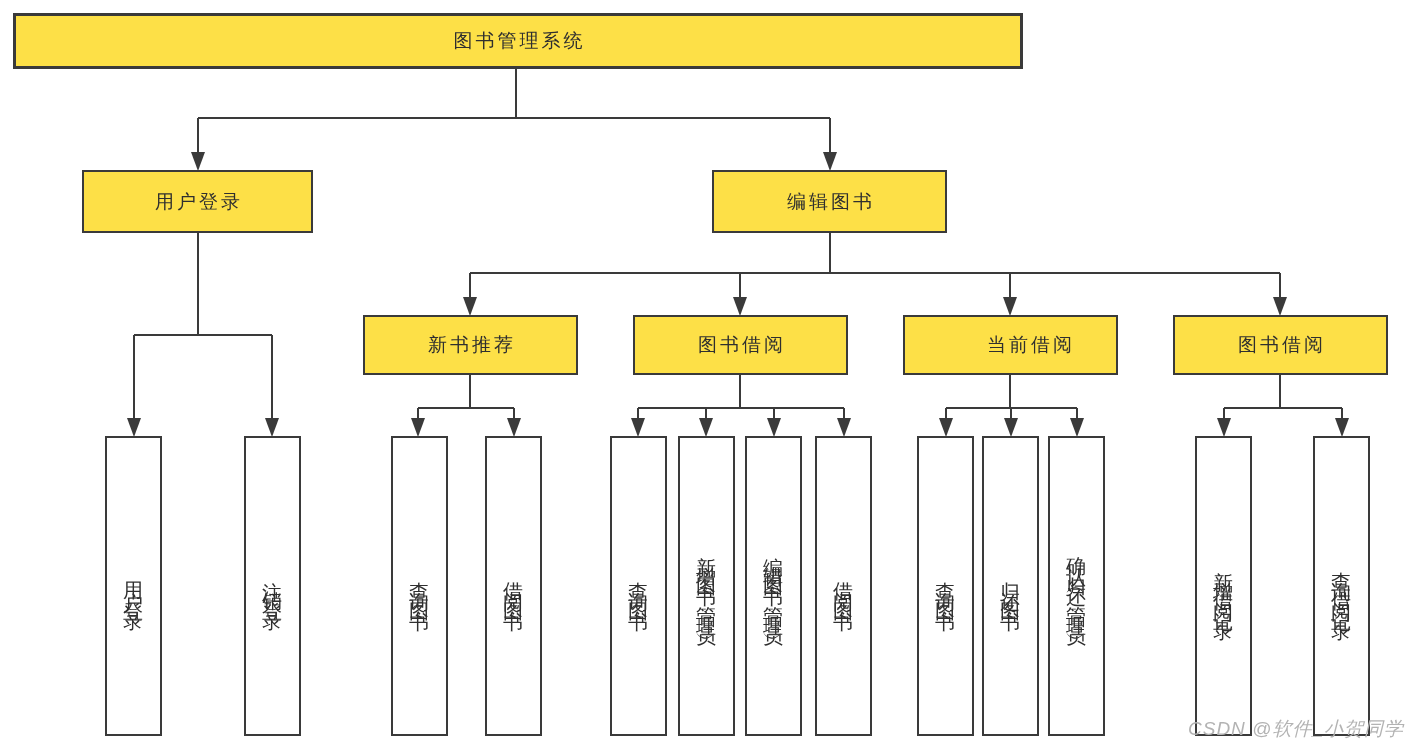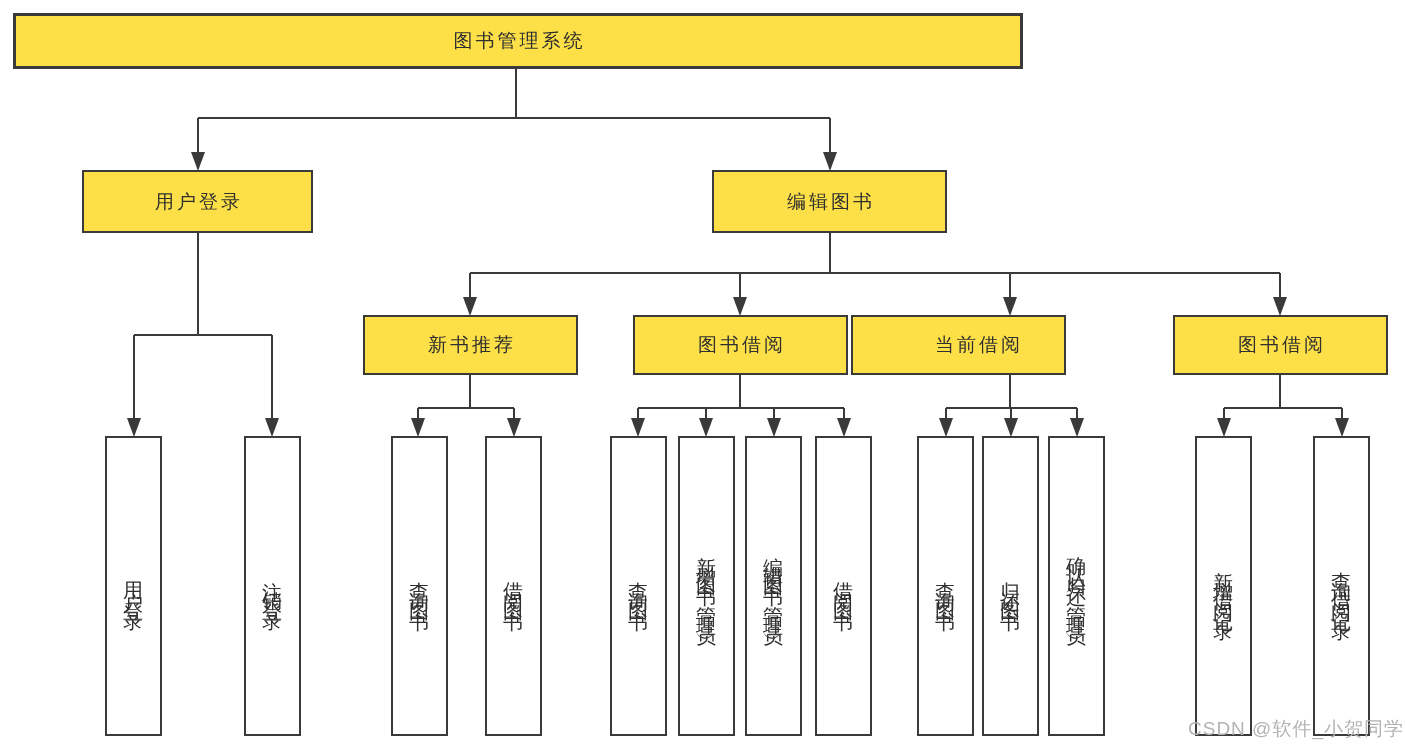--- a/index.html
+++ b/index.html
@@ -36,21 +36,21 @@
     letter-spacing: 3px;
     text-indent: 3px;
     white-space: nowrap;
   }
   .node-root   { left: 13px;  top: 13px;  width: 1010px; height: 56px; border-width: 3px; }
   .node-l2-a   { left: 82px;  top: 170px; width: 231px;  height: 63px; }
   .node-l2-b   { left: 712px; top: 170px; width: 235px;  height: 63px; }
   .node-l3     { top: 315px;  height: 60px; width: 215px; }
   .node-l3-a   { left: 363px; }
   .node-l3-b   { left: 633px; }
-  .node-l3-c   { left: 851px; padding-left: 38px; }
+  .node-l3-c   { left: 903px; padding-left: 38px; }
   .node-l3-d   { left: 1173px; }
   .leaf {
     position: absolute;
     top: 436px;
     height: 300px;
     width: 57px;
     box-sizing: border-box;
     background: #ffffff;
     border: 2px solid #3a3a3a;
     display: flex;
@@ -81,20 +81,21 @@
   .leaf-13 { left: 1313px; }
   .watermark {
     position: absolute;
     left: 1188px;
     top: 716px;
     font-size: 19px;
     color: #b3b3b3;
     letter-spacing: 1px;
     white-space: nowrap;
     z-index: 5;
+    font-style: italic;
   }
 </style>
 </head>
 <body>
 
 <div class="canvas">
 
   <svg class="connectors" viewBox="0 0 1405 747" xmlns="http://www.w3.org/2000/svg">
     <g stroke="#3a3a3a" stroke-width="2" fill="none">
 

